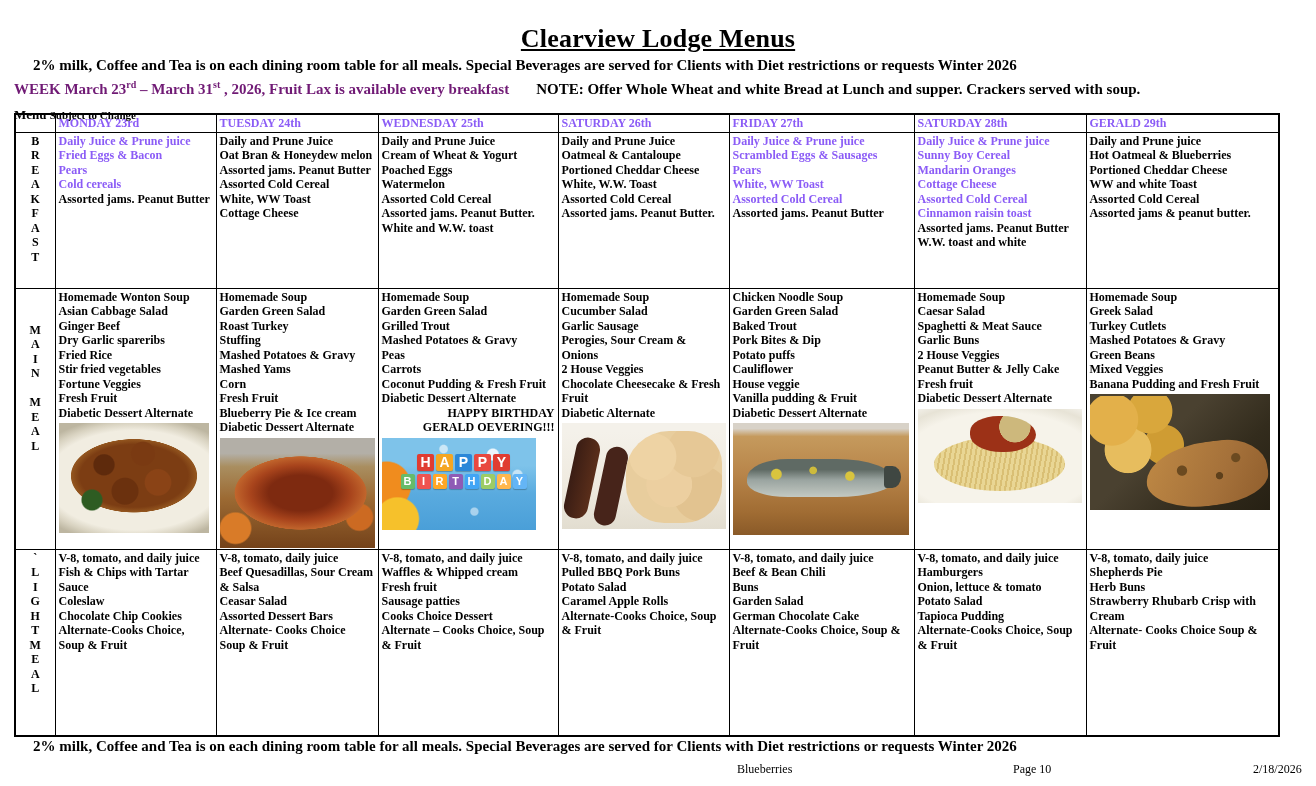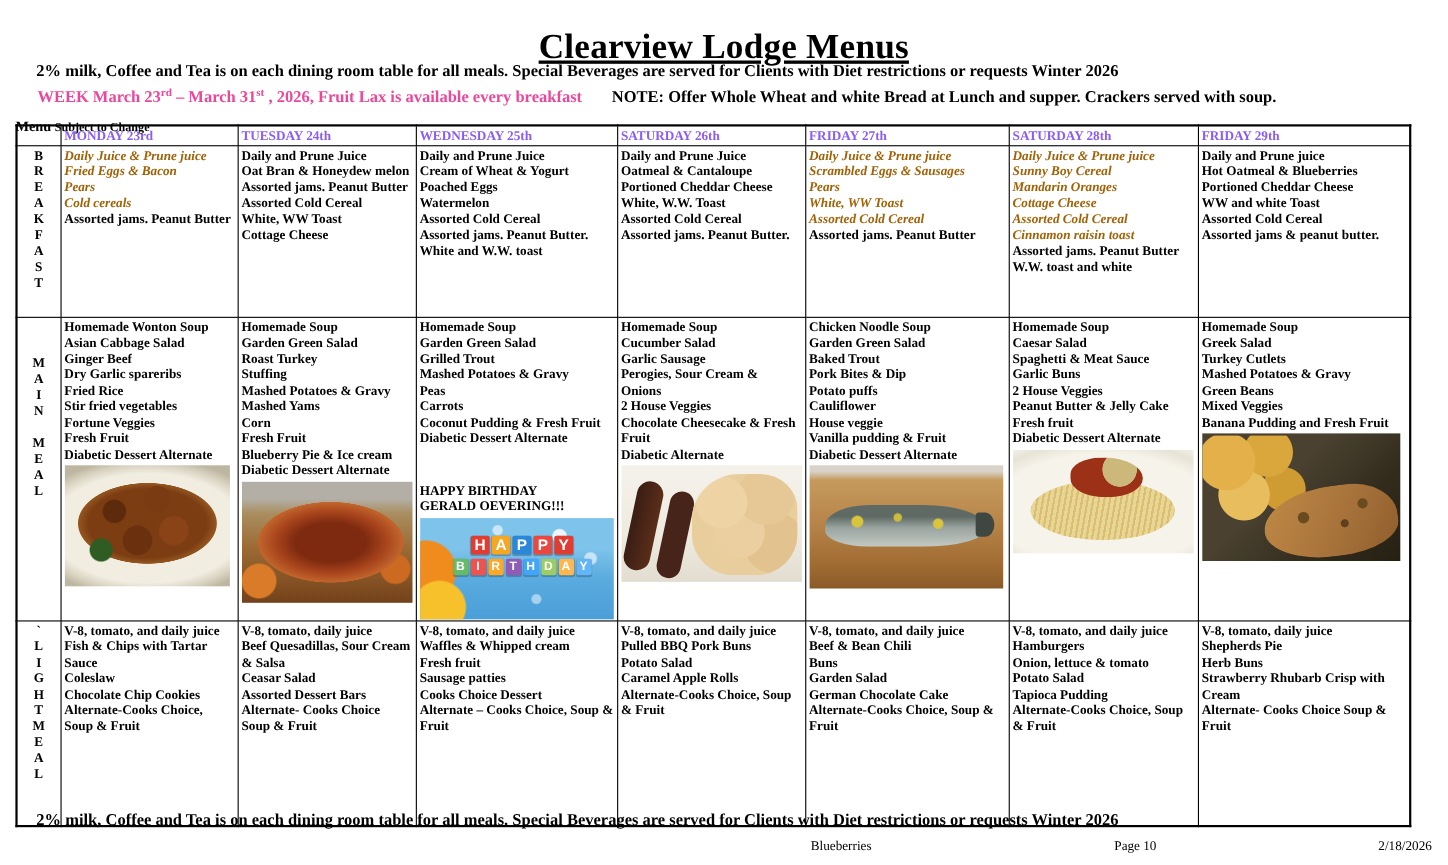--- a/index.html
+++ b/index.html
@@ -4,25 +4,25 @@
 <style>
   html,body{margin:0;padding:0;}
   body{
     width:1316px;height:786px;position:relative;overflow:hidden;
     background:#ffffff;color:#000;
     font-family:"Liberation Serif","DejaVu Serif",serif;
     font-weight:bold;
   }
   .page-title{
     position:absolute;top:24px;left:0;width:100%;text-align:center;
-    font-size:32px;font-weight:bold;text-decoration:underline;letter-spacing:.2px;
+    font-size:26px;font-weight:bold;text-decoration:underline;letter-spacing:.2px;
   }
   .hline1{position:absolute;top:57px;left:33px;font-size:15px;white-space:nowrap;}
   .hline2{position:absolute;top:79px;left:14px;font-size:15px;white-space:nowrap;}
-  .hline2 .red{color:#ec4899;margin-left:20px;}
+  .hline2 .red{color:#701a75;}
   .hline2 sup{font-size:10px;vertical-align:super;}
   .hline2 .note{margin-left:27px;color:#000;}
   .hline3{position:absolute;top:107px;left:14px;font-size:13px;}
   .hline3 .small{font-size:11px;}
 
   table.menu{
     position:absolute;left:14px;top:113px;
     border-collapse:collapse;table-layout:fixed;
     border:2px solid #000;
   }
@@ -34,42 +34,42 @@
   td.dayhead{
     color:#8b5cf6;font-size:13px;line-height:15px;
     padding:1px 0;white-space:nowrap;
   }
   td.rowlabel{
     text-align:center;white-space:pre-line;font-size:12px;line-height:14.5px;
     padding-left:0;padding-right:0;
   }
   td.rowlabel.mainlabel{padding-top:34px;}
   .items{white-space:pre-line;}
-  .muted{white-space:pre-line;color:#a16207;font-style:italic;}
-  .bday-note{white-space:pre-line;text-align:left;margin-top:33px;}
+  .muted{white-space:pre-line;color:#8b5cf6;}
+  .bday-note{white-space:pre-line;text-align:right;}
 
   .photo{position:relative;margin-top:3px;overflow:hidden;}
   .ph-mon{width:150px;height:110px;
     background:
       radial-gradient(circle at 30% 38%, #5e2a0c 0 8%, transparent 9%),
       radial-gradient(circle at 56% 28%, #7a3a12 0 10%, transparent 11%),
       radial-gradient(circle at 44% 62%, #6b310e 0 12%, transparent 13%),
       radial-gradient(circle at 66% 54%, #8a4316 0 11%, transparent 12%),
       radial-gradient(circle at 22% 70%, #2e5c22 0 7%, transparent 8%),
       radial-gradient(ellipse 58% 46% at 50% 48%, #7c3d13 0 62%, #93561f 72%, transparent 73%),
       radial-gradient(ellipse 74% 58% at 50% 52%, #f1ede1 0 78%, #d8d2c0 90%, #bdb6a1 100%);
   }
   .ph-tue{width:155px;height:110px;
     background:
       radial-gradient(ellipse 46% 36% at 52% 50%, #7e2a10 0 45%, #a8441c 70%, #c1652c 92%, transparent 93%),
       radial-gradient(circle at 10% 82%, #d97b28 0 9%, transparent 10%),
       radial-gradient(circle at 90% 72%, #cc6a22 0 8%, transparent 9%),
       linear-gradient(180deg,#b3afa7 0 14%,#a98e60 26%,#9c6a33 55%,#74421a 100%);
   }
-  .ph-wed{width:176px;height:92px;
+  .ph-wed{width:154px;height:92px;
     background:
       radial-gradient(circle at 10% 88%, #f6c12b 0 13%, transparent 14%),
       radial-gradient(circle at 3% 52%, #f08c1e 0 15%, transparent 16%),
       radial-gradient(circle at 72% 18%, rgba(255,255,255,.85) 0 4%, transparent 5%),
       radial-gradient(circle at 88% 40%, rgba(255,255,255,.6) 0 3%, transparent 4%),
       radial-gradient(circle at 40% 12%, rgba(255,255,255,.6) 0 3%, transparent 4%),
       radial-gradient(circle at 60% 80%, rgba(255,255,255,.5) 0 3%, transparent 4%),
       linear-gradient(180deg,#7ec3ea 0 30%,#5aabdf 60%,#4a9fd8 100%);
   }
   .bd-rows{position:absolute;left:0;top:14px;width:100%;text-align:center;}
@@ -163,21 +163,21 @@
   </colgroup>
   <tbody>
       <tr style="height:18px">
     <td></td>
     <td class="dayhead">MONDAY 23rd</td>
     <td class="dayhead">TUESDAY 24th</td>
     <td class="dayhead">WEDNESDAY 25th</td>
     <td class="dayhead">SATURDAY 26th</td>
     <td class="dayhead">FRIDAY 27th</td>
     <td class="dayhead">SATURDAY 28th</td>
-    <td class="dayhead">FRIDAY 29th</td>
+    <td class="dayhead">GERALD 29th</td>
   </tr>
   <tr style="height:156px">
     <td class="rowlabel">B
 R
 E
 A
 K
 F
 A
 S

